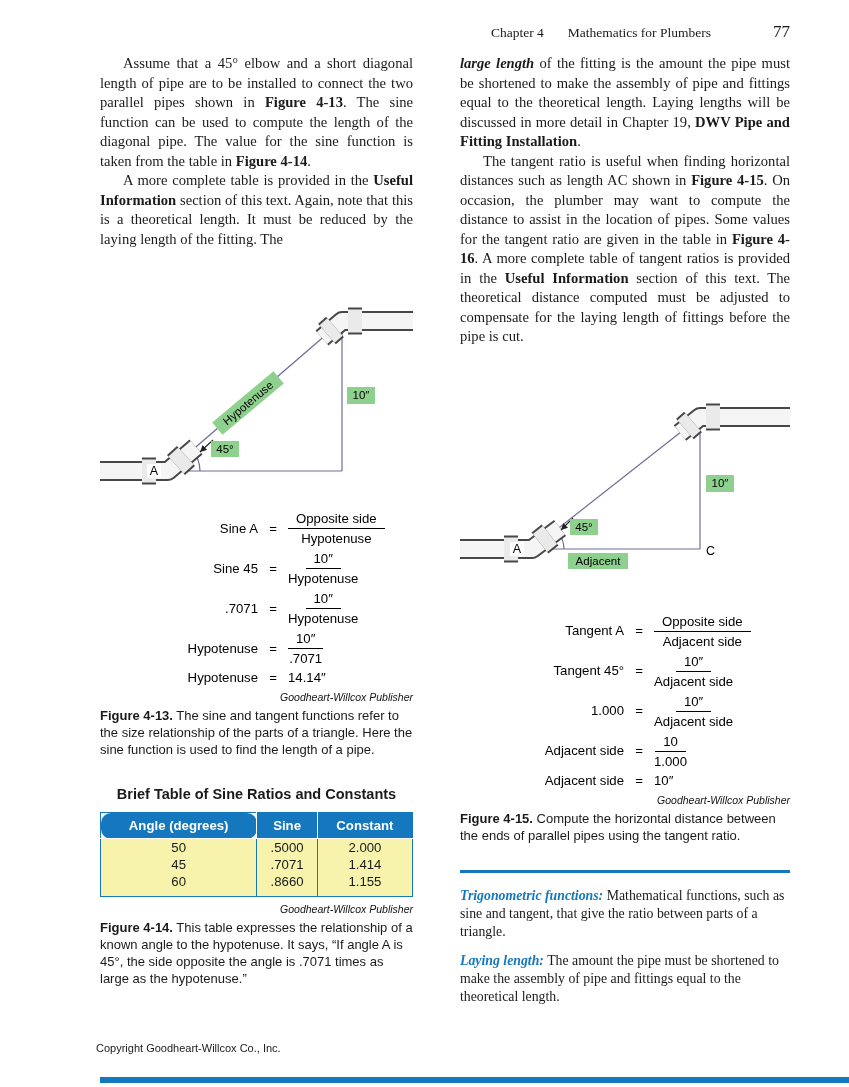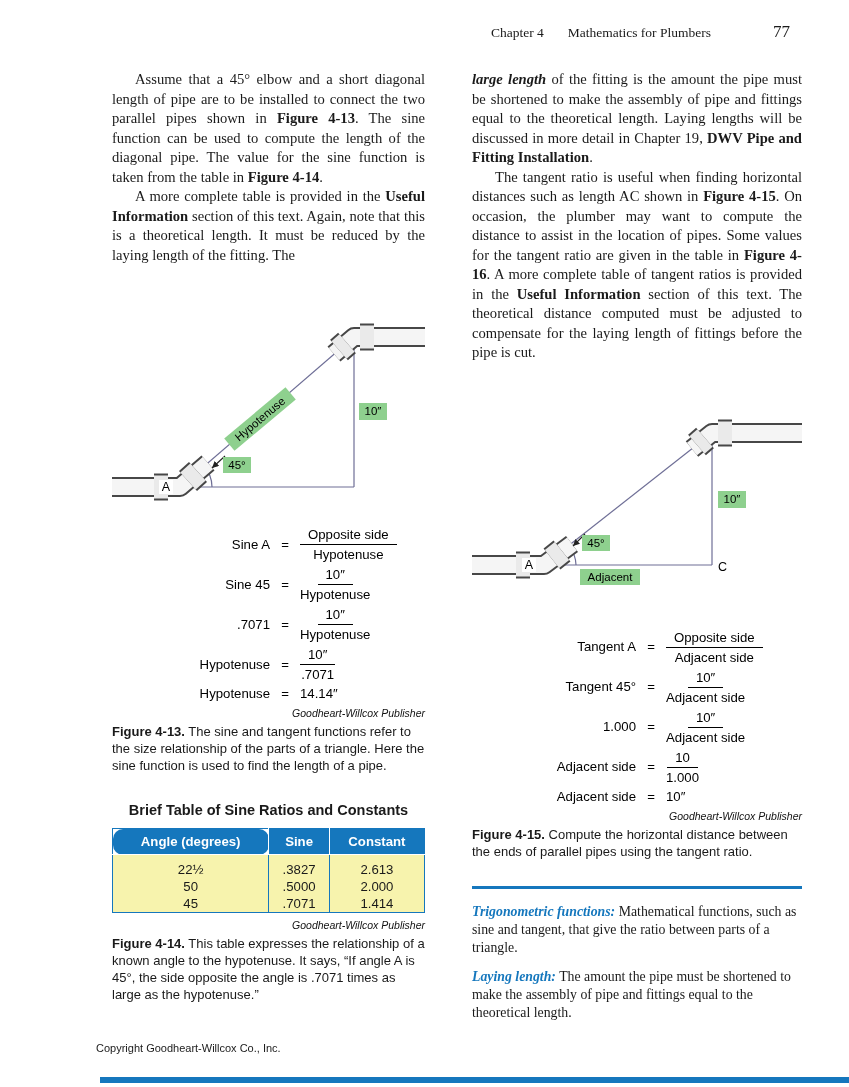--- a/index.html
+++ b/index.html
@@ -5,21 +5,21 @@
   :root { --accent:#1577bd; --highlight-green:#8ed08e; --table-yellow:#f7f3ad; }
   * { box-sizing:border-box; }
   html,body { margin:0; padding:0; background:#ffffff; }
   .page { position:relative; width:849px; height:1087px; background:#fff; overflow:hidden;
           font-family:"Liberation Serif", serif; color:#1a1a1a; }
 
   .header { position:absolute; top:22px; right:59px; display:flex; align-items:baseline; gap:24px; }
   .header .ch { font-size:13.5px; }
   .header .pagenum { font-size:17px; margin-left:38px; }
 
-  .col { position:absolute; top:70px;margin-left:12px; }
+  .col { position:absolute; top:54px; }
   .col-left { left:100px; width:313px; }
   .col-right { left:460px; width:330px; }
 
   .body-text { font-size:14.6px; line-height:19.5px; text-align:justify; margin:0; }
   .ind { text-indent:23px; }
   .bi { font-weight:bold; font-style:italic; }
 
   .diagram-wrap { margin-top:26px; }
   .diagram-wrap.r { margin-top:30px; }
 
@@ -176,35 +176,35 @@
     <div class="table-title">Brief Table of Sine Ratios and Constants</div>
     <table class="sine">
       <thead>
         <tr>
           <th>Angle (degrees)</th>
           <th>Sine</th>
           <th>Constant</th>
         </tr>
       </thead>
       <tbody>
-        <tr class="first">
-          <td>22½</td>
-          <td>.3827</td>
-          <td>2.613</td>
-        </tr>
         <tr>
           <td>50</td>
           <td>.5000</td>
           <td>2.000</td>
         </tr>
         <tr>
           <td>45</td>
           <td>.7071</td>
           <td>1.414</td>
         </tr>
+        <tr class="last">
+          <td>60</td>
+          <td>.8660</td>
+          <td>1.155</td>
+        </tr>
       </tbody>
     </table>
 
     <div class="credit">Goodheart-Willcox Publisher</div>
     <p class="caption"><b>Figure 4-14.</b><span> This table expresses the relationship of a known angle to the hypotenuse. It says, “If angle A is 45°, the side opposite the angle is .7071 times as large as the hypotenuse.”</span></p>
   </div>
 
   <div class="col col-right">
     <p class="body-text"><span class="bi">large length</span><span> of the fitting is the amount the pipe must be shortened to make the assembly of pipe and fittings equal to the theoretical length. Laying lengths will be discussed in more detail in Chapter 19, </span><b>DWV Pipe and Fitting Installation</b><span>.</span></p>
     <p class="body-text ind"><span>The tangent ratio is useful when finding horizontal distances such as length AC shown in </span><b>Figure 4-15</b><span>. On occasion, the plumber may want to compute the distance to assist in the location of pipes. Some values for the tangent ratio are given in the table in </span><b>Figure 4-16</b><span>. A more complete table of tangent ratios is provided in the </span><b>Useful Information</b><span> section of this text. The theoretical distance computed must be adjusted to compensate for the laying length of fittings before the pipe is cut.</span></p>

